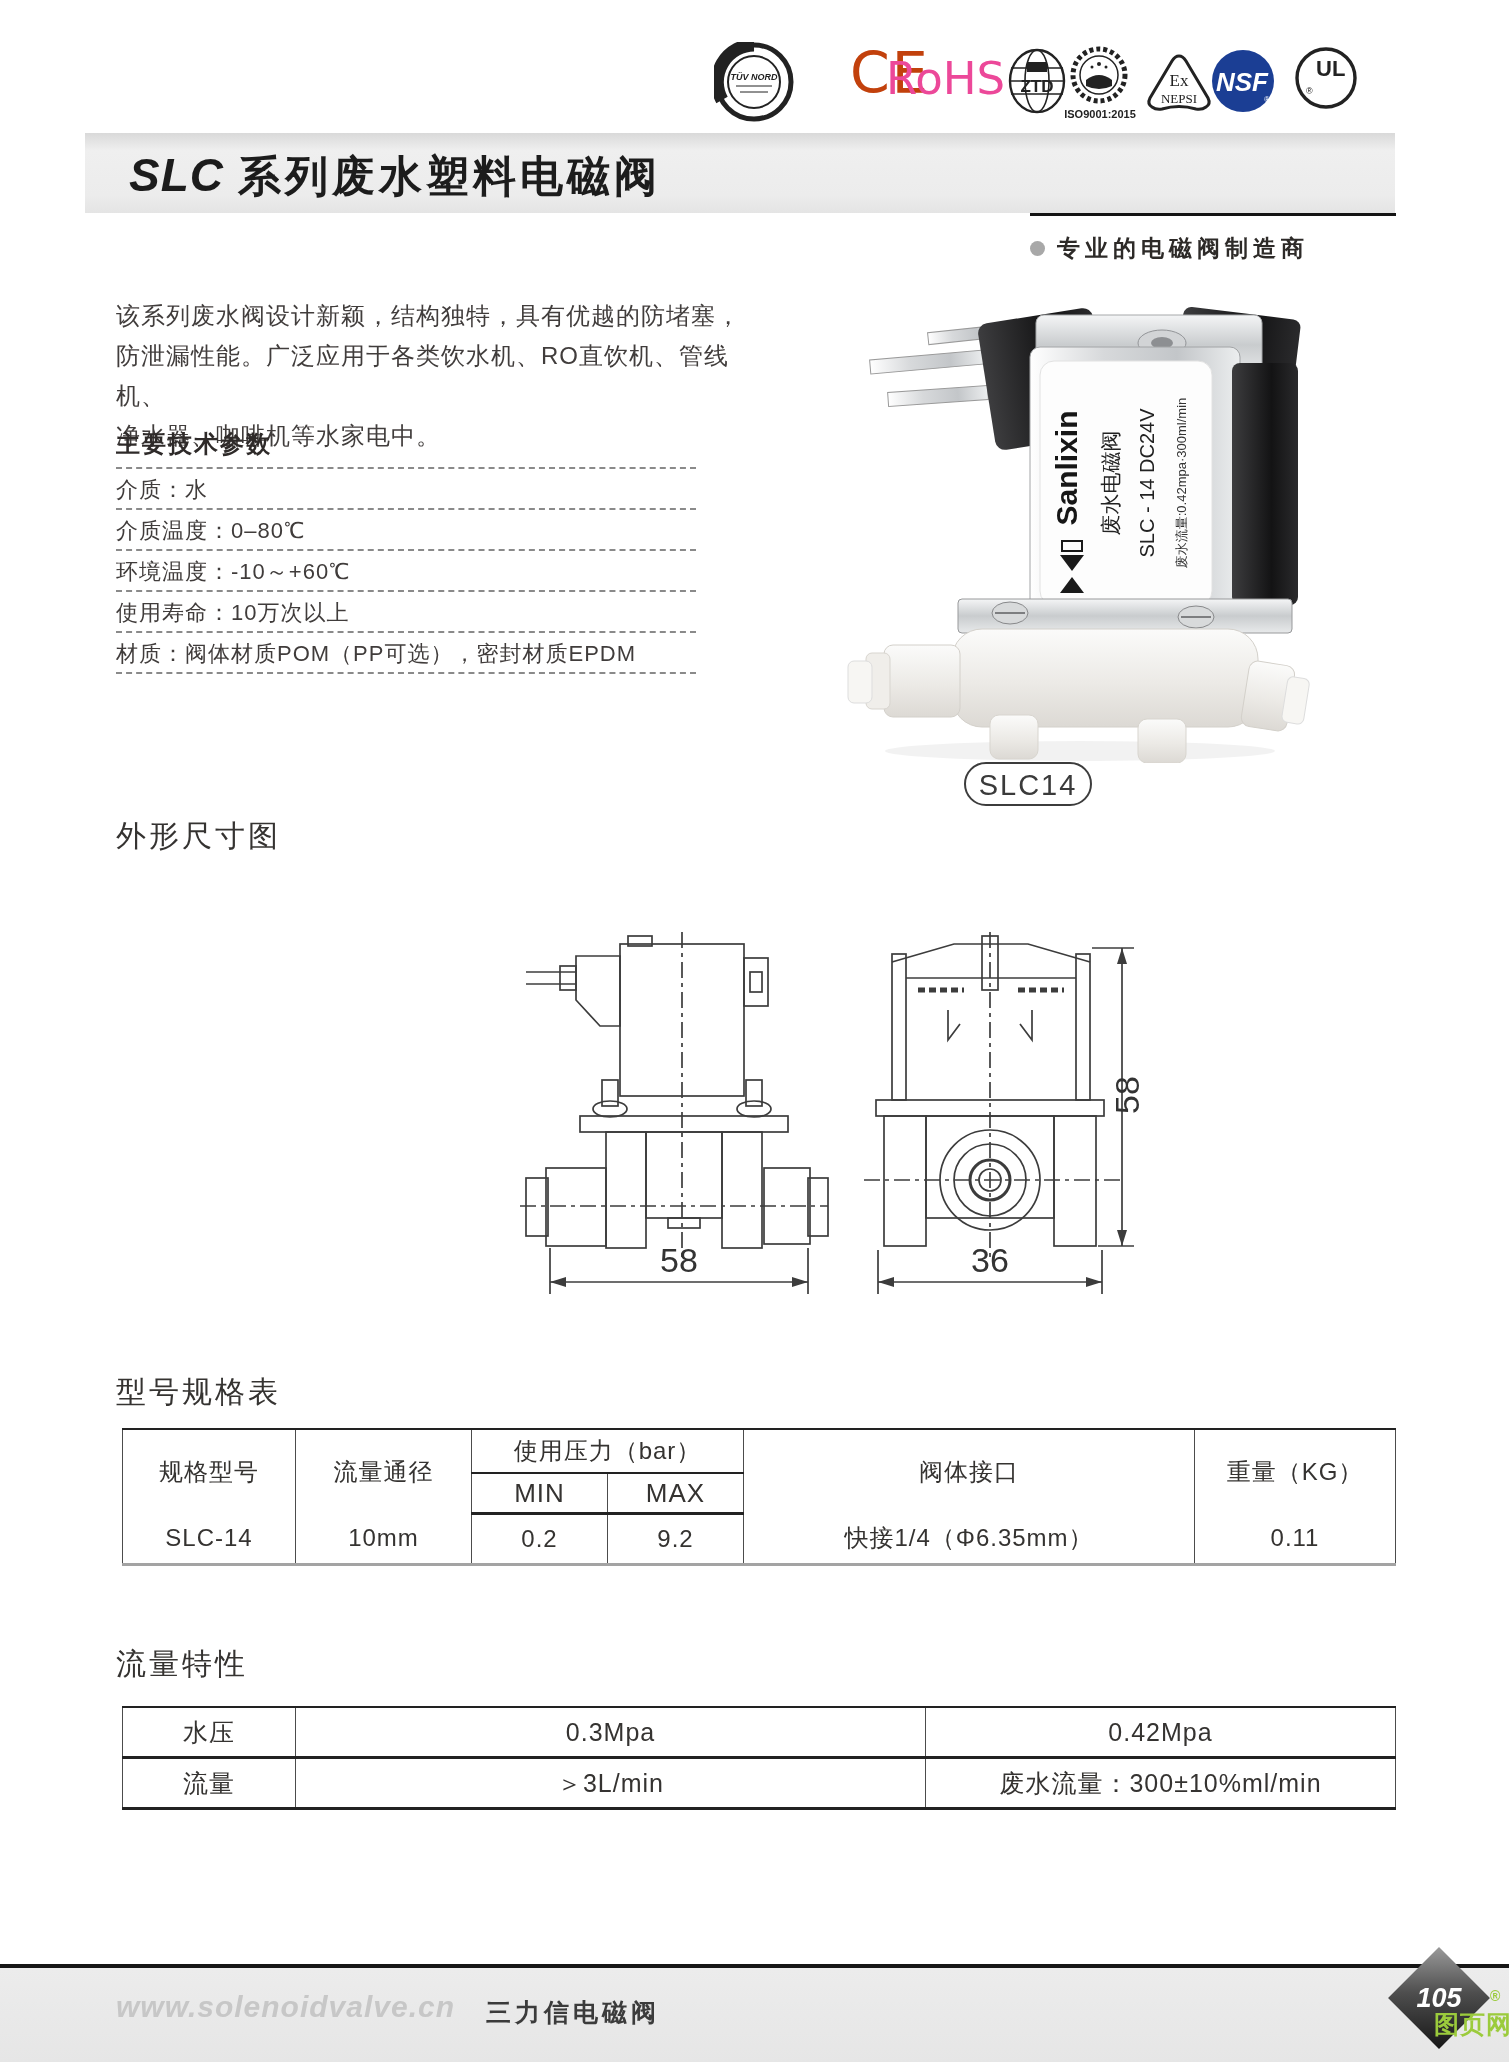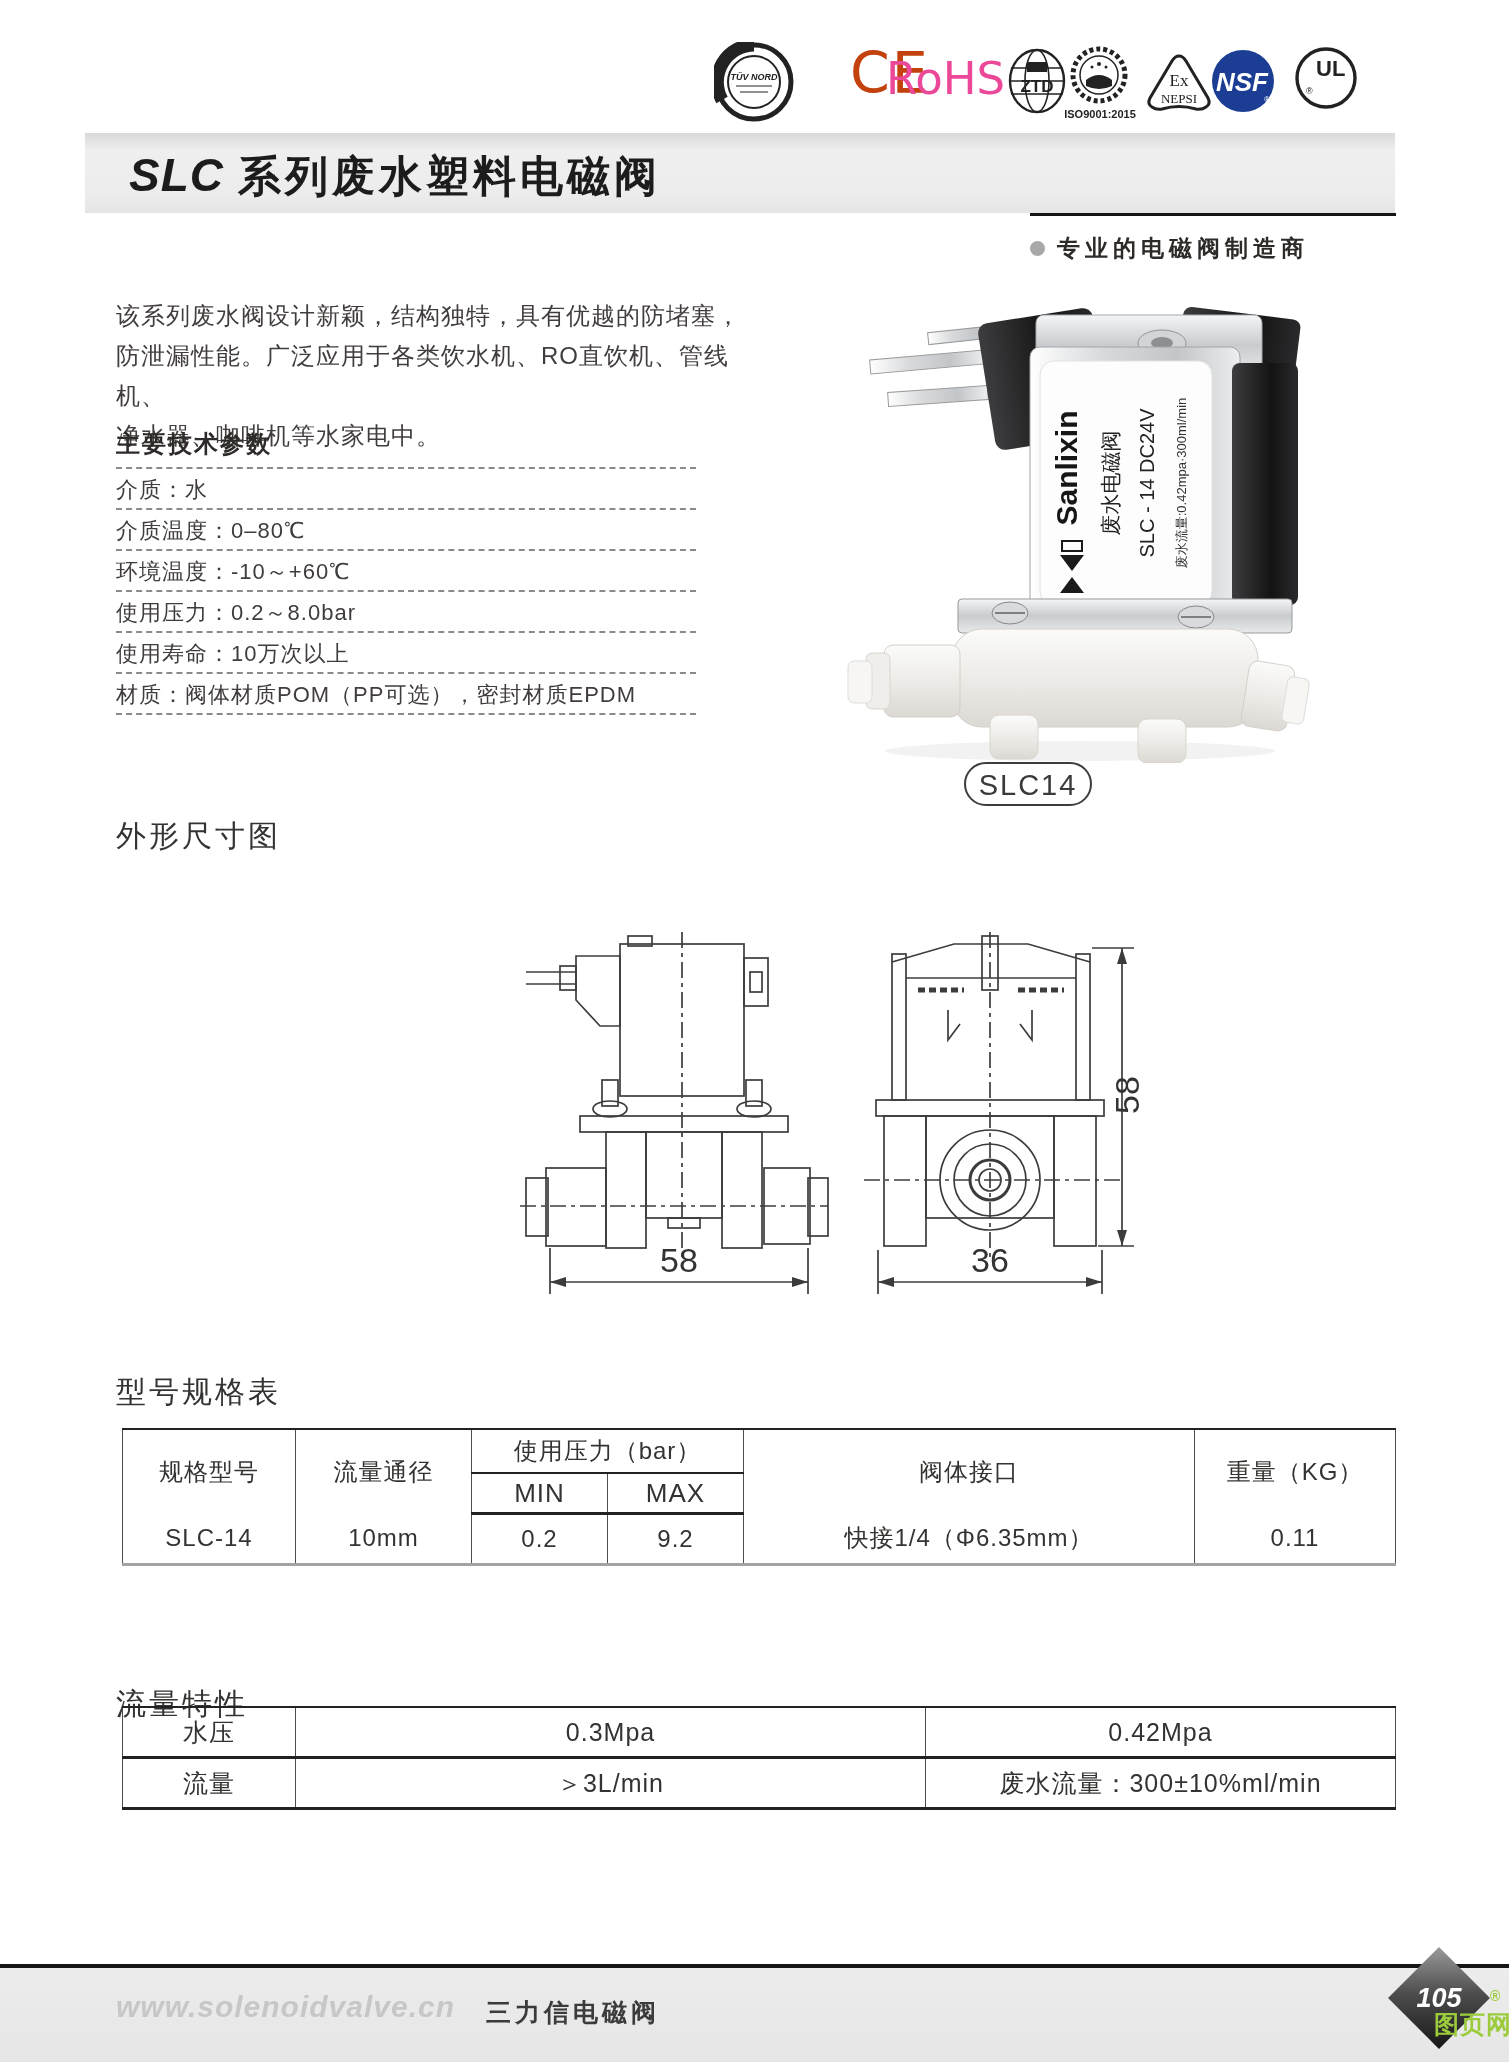--- a/index.html
+++ b/index.html
@@ -169,21 +169,20 @@
     <div>该系列废水阀设计新颖，结构独特，具有优越的防堵塞，</div>
     <div>防泄漏性能。广泛应用于各类饮水机、RO直饮机、管线机、</div>
     <div>净水器、咖啡机等水家电中。</div>
   </div>
 
   <div class="params">
     <div class="hd">主要技术参数</div>
     <div class="row">介质：水</div>
     <div class="row">介质温度：0–80℃</div>
     <div class="row">环境温度：-10～+60℃</div>
-    <div class="row">使用压力：0.2～8.0bar</div>
     <div class="row">使用寿命：10万次以上</div>
     <div class="row">材质：阀体材质POM（PP可选），密封材质EPDM</div>
   </div>
 
   <div class="product">
     <svg width="470" height="500" viewBox="0 0 470 500">
       <defs>
         <linearGradient id="gMetal" x1="0" y1="0" x2="1" y2="0">
           <stop offset="0" stop-color="#ffffff"></stop>
             <stop offset="0.35" stop-color="#d7d9db"></stop>
@@ -357,21 +356,21 @@
       <td>SLC-14</td>
       <td>10mm</td>
       <td>0.2</td>
       <td>9.2</td>
       <td>快接1/4（Φ6.35mm）</td>
       <td>0.11</td>
     </tr>
   </tbody>
     </table>
 
-  <div class="sec-hd" style="left:116px;top:1644px;margin-top:40px;">流量特性</div>
+  <div class="sec-hd" style="left:116px;top:1644px;">流量特性</div>
 
   <table class="flow">
     <colgroup>
       <col style="width:173px">
         <col style="width:630px">
         <col style="width:470px">
     </colgroup>
     <tbody>
         <tr>
       <td>水压</td>

